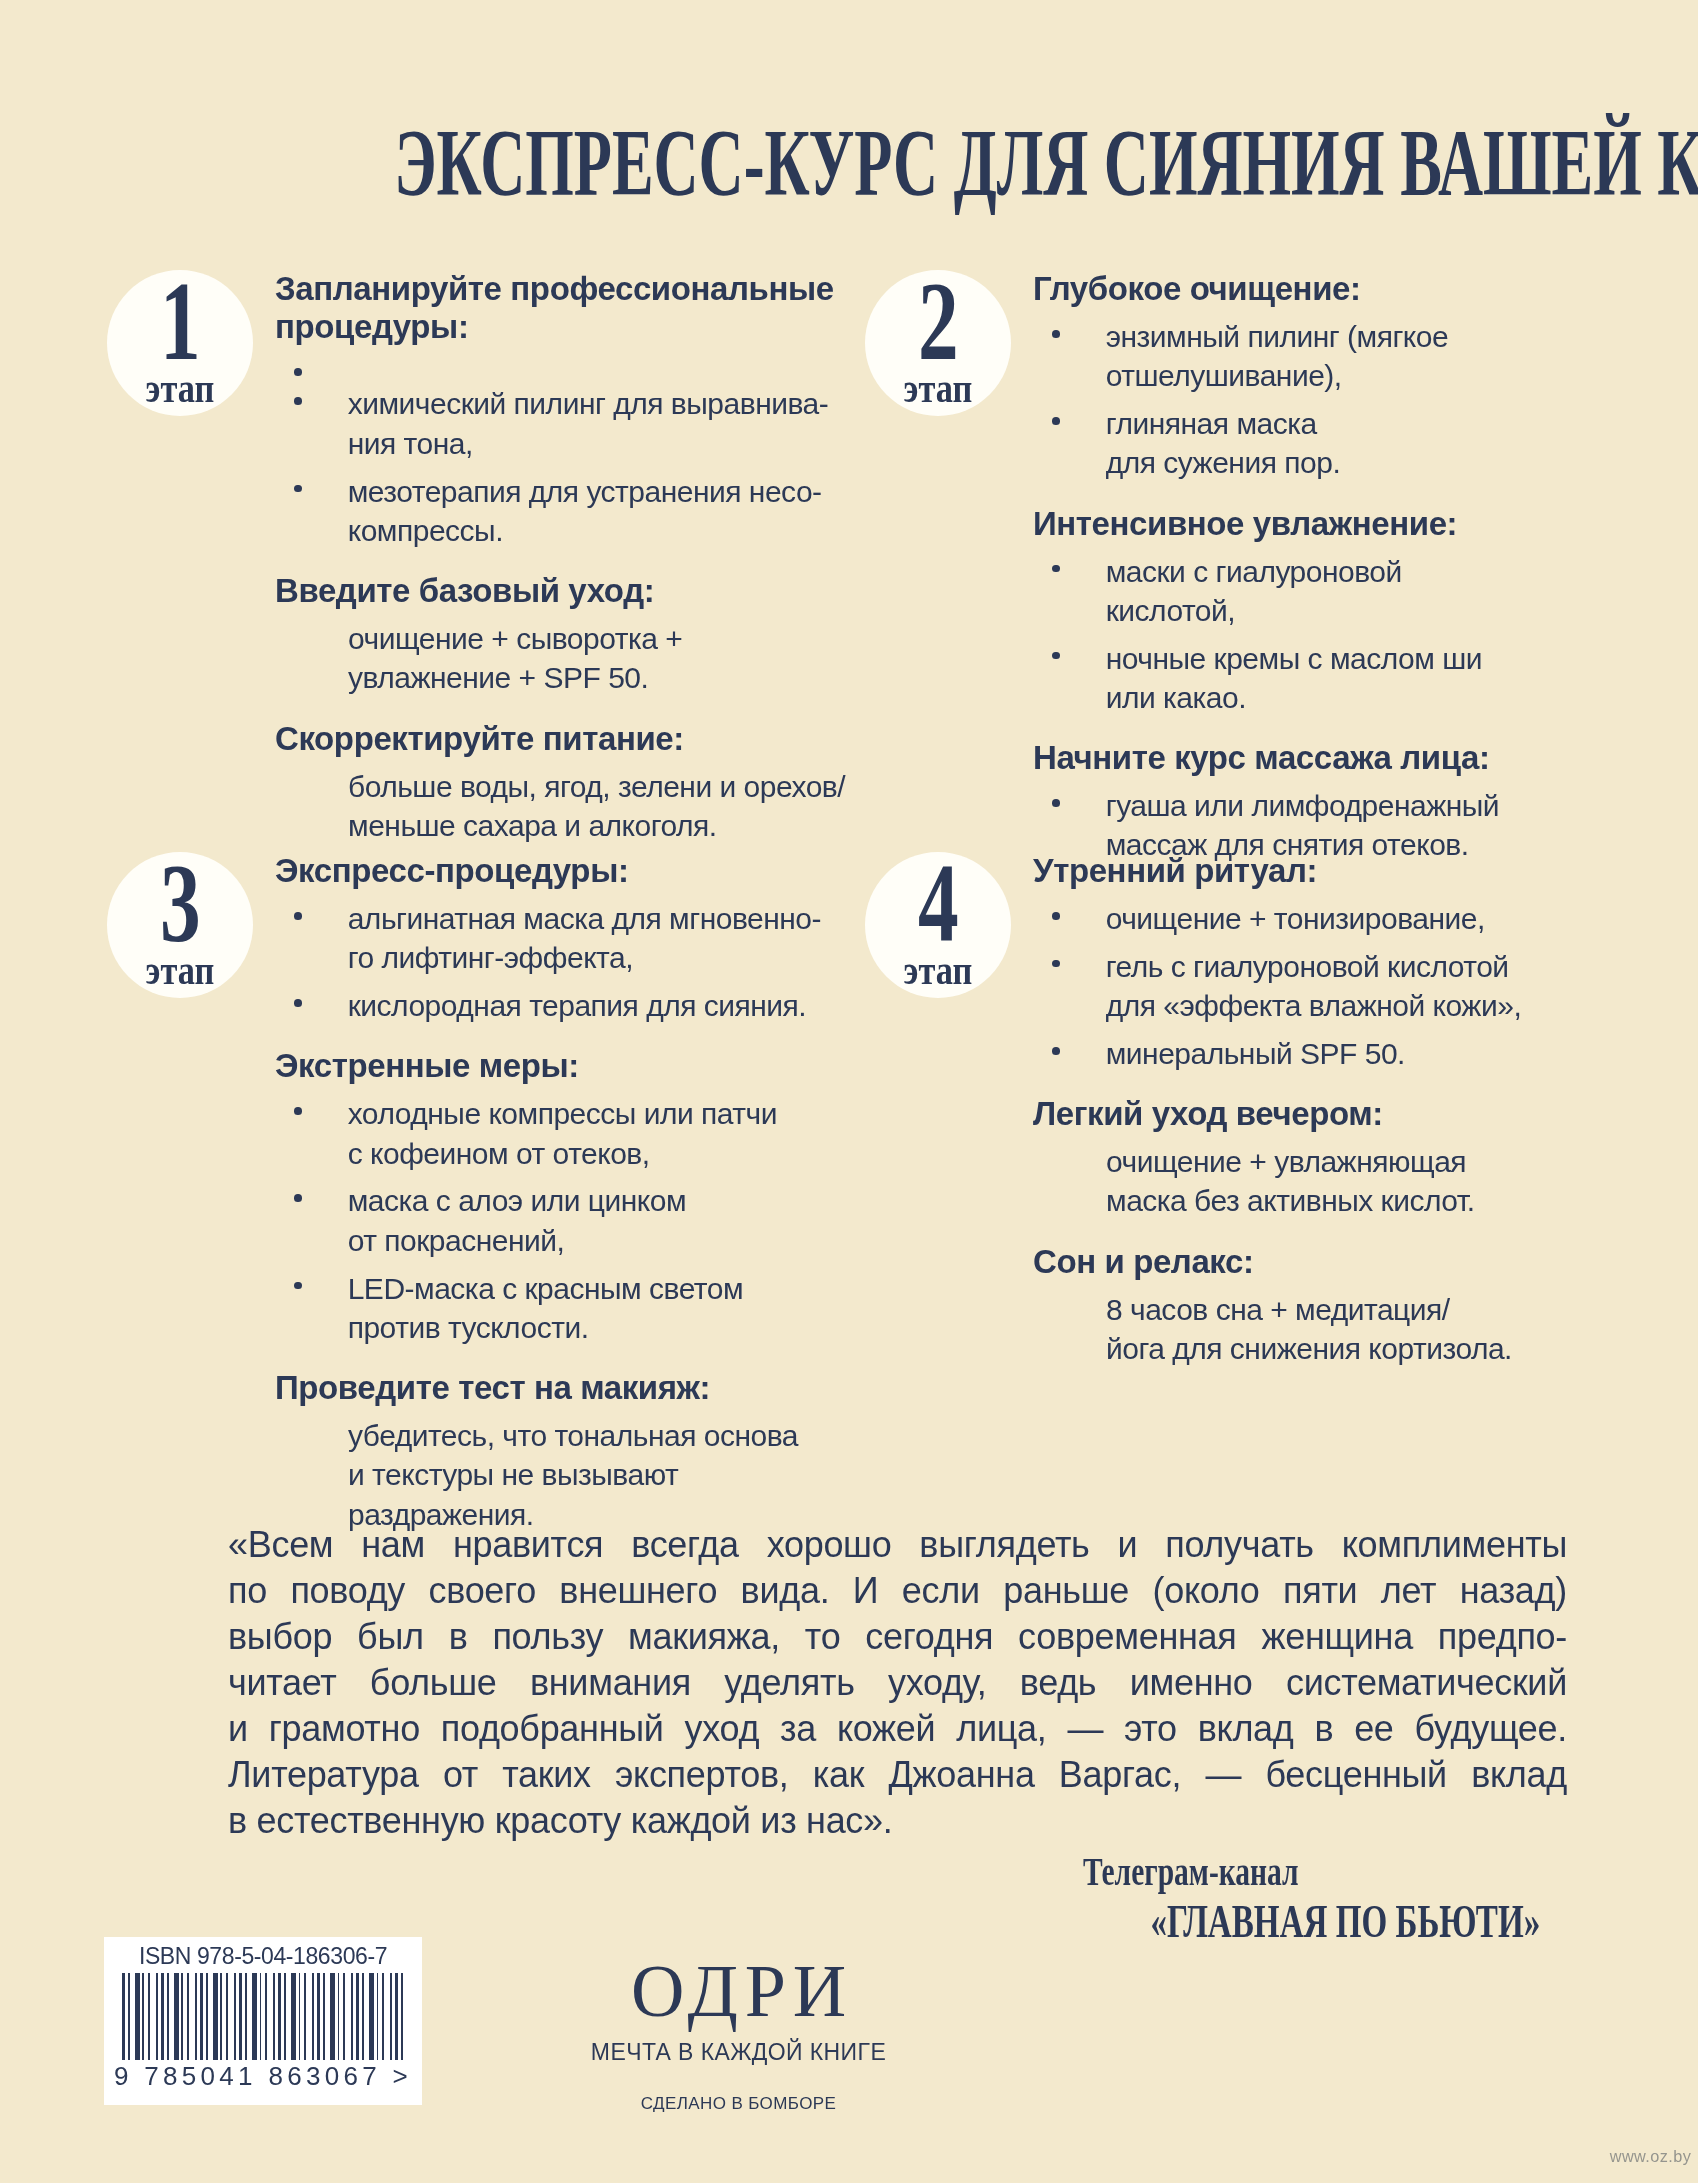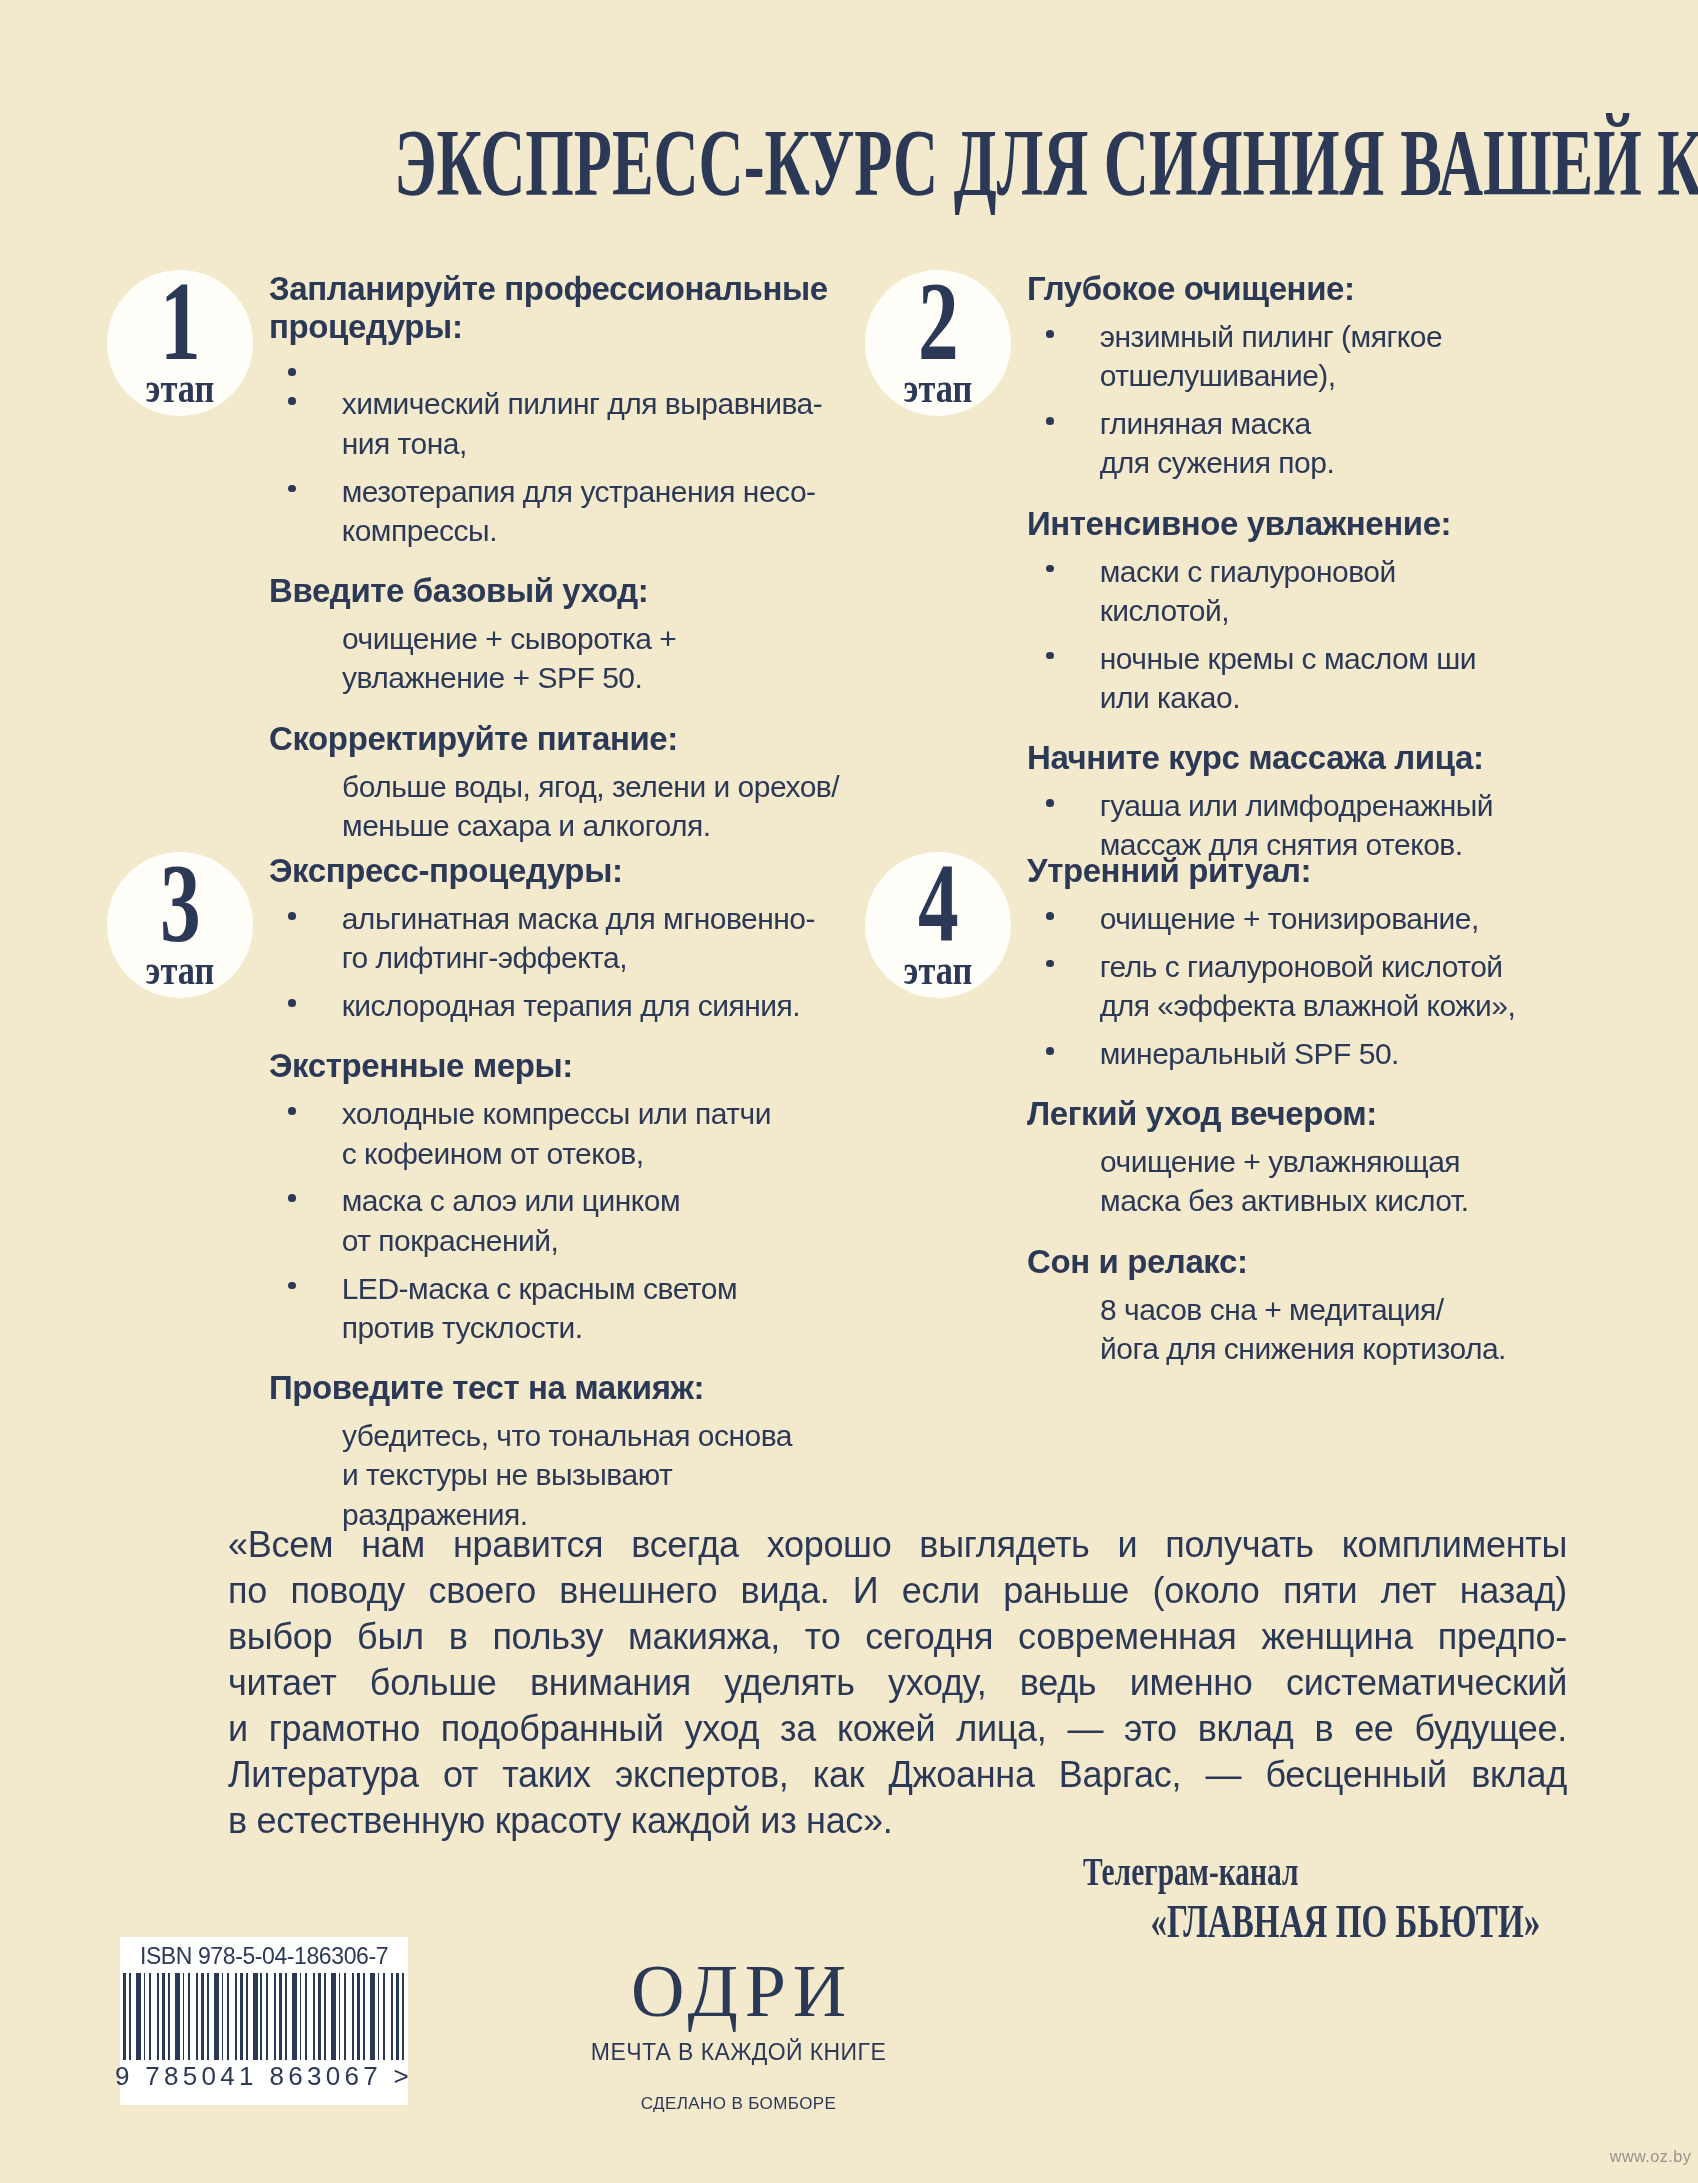--- a/index.html
+++ b/index.html
@@ -24,21 +24,21 @@
   .stage-3{left:107px; top:852px; width:758px;}
   .stage-4{left:865px; top:852px; width:745px;}
   .badge{
     flex:none; width:146px; height:146px; border-radius:50%;
     background:#fffef8; display:flex; flex-direction:column;
     align-items:center; justify-content:center;
     font-family:"Liberation Serif", serif; font-weight:700; color:#2c3956;
   }
   .badge-num{font-size:113px; line-height:.78; display:inline-block; transform:scaleX(.72);}
   .badge-word{font-size:43px; line-height:1; margin-top:1.7px; display:inline-block; transform:scaleX(.8);}
-  .stage-content{margin-left:16px; width:599px;}
+  .stage-content{margin-left:22px; width:599px;}
   .sec-head{
     margin:0; font-weight:700; font-size:33px; line-height:1.16;
     letter-spacing:-0.4px; white-space:pre-line;
   }
   .sec-head + .sec-head, .bullet + .sec-head, .plain + .sec-head{margin-top:22px;}
   .sec-head{margin-top:0;}
   .stage-content > .sec-head:not(:first-child){margin-top:22px;}
   .bullet{display:flex; margin-top:8.6px;}
   .dot{flex:none; width:7.7px; height:7.7px; border-radius:50%; background:#2c3956; margin:13px 0 0 19px;}
   .bullet-text{
@@ -59,21 +59,21 @@
   
   .telegram{
     position:absolute; right:158px; top:1849px; text-align:left;
     font-family:"Liberation Serif", serif; font-weight:700; color:#2c3956;
   }
   .tg-line1{font-size:41px; line-height:1.1;}
   .tg-line2{font-size:46px; line-height:1.1; margin-top:3.4px;}
   .telegram .condensed{transform-origin:right center; transform:scaleX(.72);}
   
   .isbn-box{
-    position:absolute; left:120px; top:1937px; width:288px; height:168px;
+    position:absolute; left:104px; top:1937px; width:318px; height:168px;
     background:#ffffff; display:flex; flex-direction:column; align-items:center;
     padding-top:7.7px; box-sizing:border-box;
   }
   .isbn-label{font-size:23px; letter-spacing:-0.4px; line-height:1;}
   .barcode{
     width:283px; height:87px; margin-top:5.1px;
     background:repeating-linear-gradient(90deg,
       #2c3956 0 3.4px, transparent 3.4px 6px,
       #2c3956 6px 7.7px,  transparent 7.7px 13px,
       #2c3956 13px 18px, transparent 18px 20.5px,

